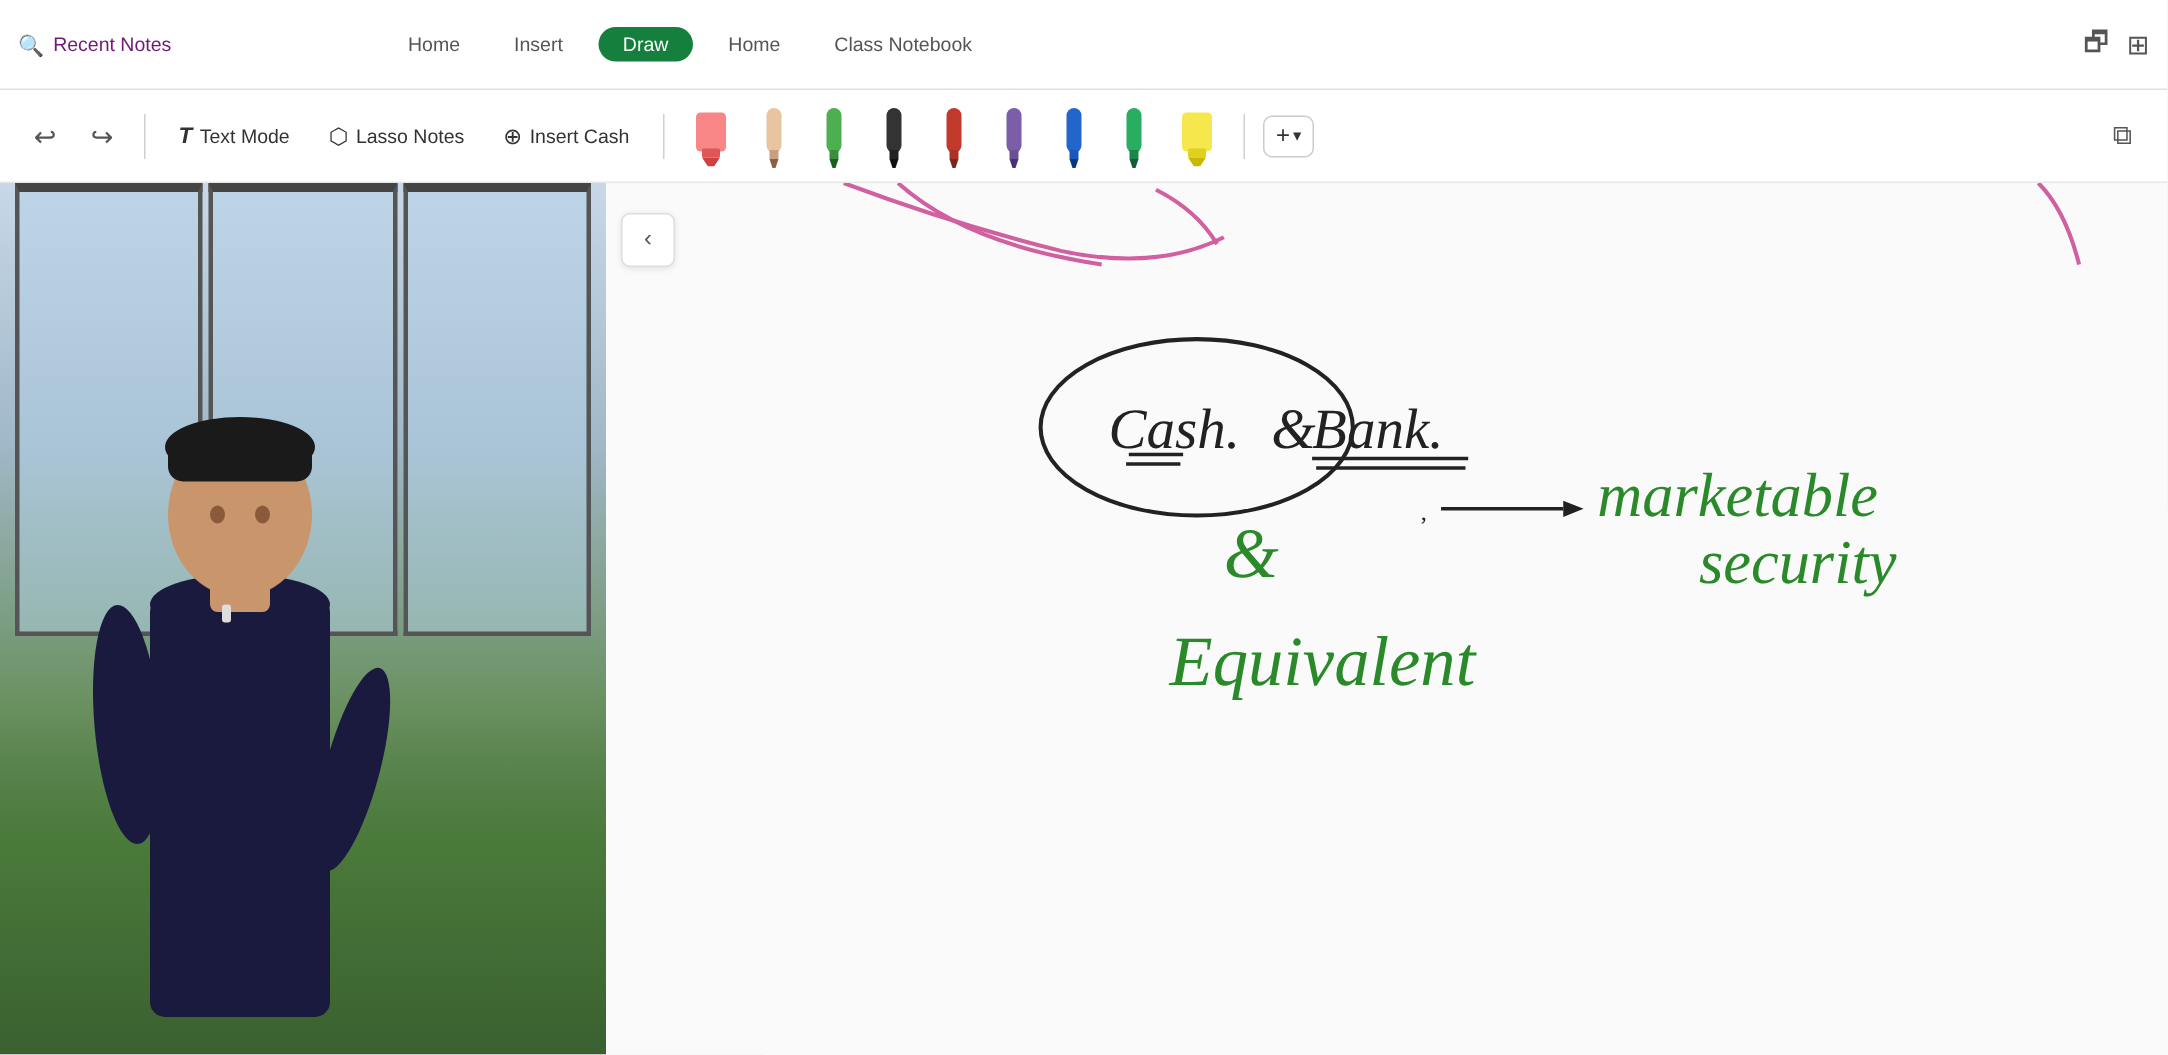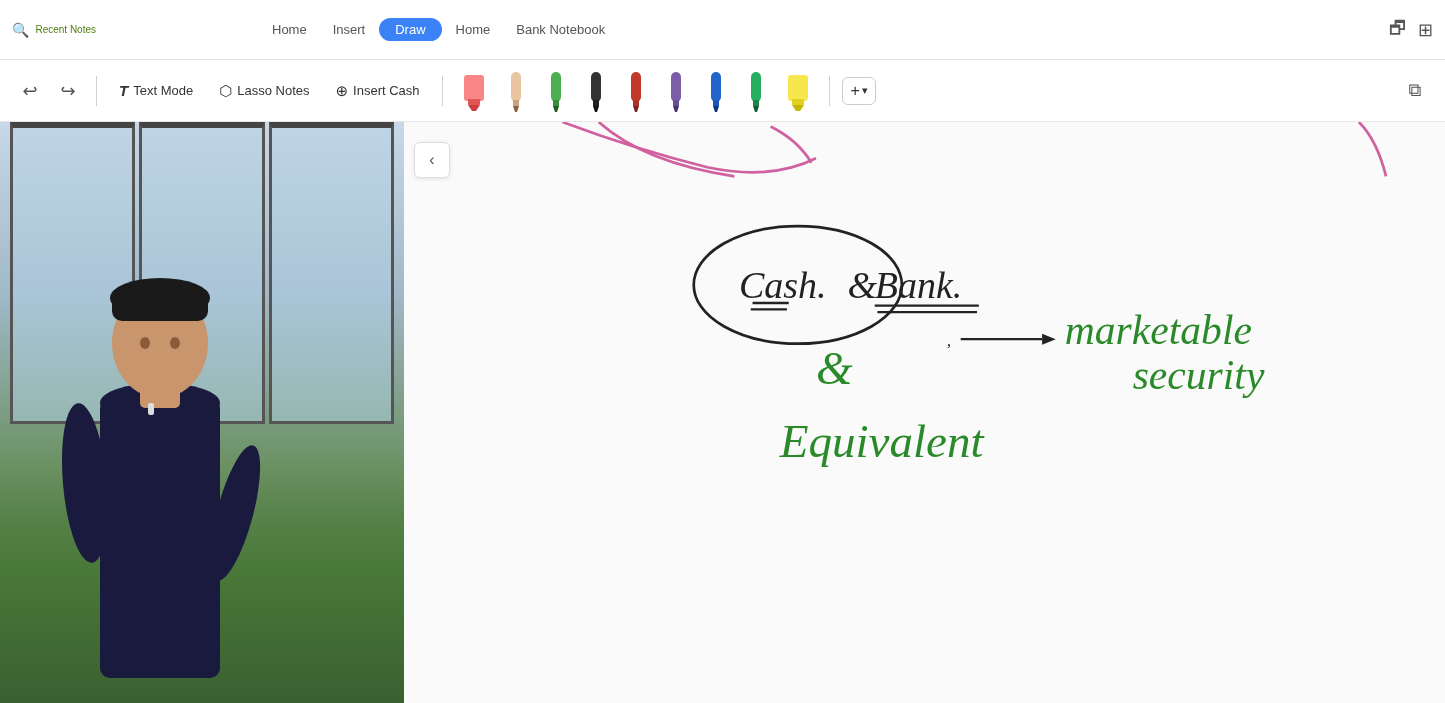--- a/index.html
+++ b/index.html
@@ -44,21 +44,21 @@
     .nav-tab {
       padding: 4px 12px;
       border-radius: 4px;
       font-size: 13px;
       color: #555;
       cursor: pointer;
       white-space: nowrap;
     }
 
     .nav-tab.active {
-      background: #3b82f6;
+      background: #15803d;
       color: #fff;
       border-radius: 20px;
       padding: 4px 16px;
     }
 
     .toolbar-btn {
       display: flex;
       align-items: center;
       gap: 5px;
       padding: 5px 10px;
@@ -145,22 +145,22 @@
       gap: 6px;
       min-width: 160px;
     }
 
     .search-area .search-icon {
       color: #888;
       font-size: 14px;
     }
 
     .search-area span {
-      font-size: 10px;
-      color: #4d7c0f;
+      font-size: 13px;
+      color: #701a75;
     }
 
     
     #main-content {
       display: flex;
       flex: 1;
       overflow: hidden;
     }
 
     
@@ -244,26 +244,26 @@
 </head>
 <body>
 
 <div id="toolbar">
 
   <div class="search-area toolbar-section">
     <span class="search-icon">🔍</span>
     <span>Recent Notes</span>
   </div>
 
-  <div class="toolbar-section" style="margin-left: 80px; gap: 2px; text-align: center;">
+  <div class="toolbar-section" style="margin-left: 80px; gap: 12px; text-align: center;">
     <div class="nav-tab">Home</div>
     <div class="nav-tab">Insert</div>
     <div class="nav-tab active">Draw</div>
     <div class="nav-tab">Home</div>
-    <div class="nav-tab">Bank Notebook</div>
+    <div class="nav-tab">Class Notebook</div>
   </div>
 
   <div style="flex:1;"></div>
 
   <div class="toolbar-section">
     <span style="font-size:18px; color:#555; cursor:pointer;">🗗</span>
     <span style="font-size:18px; color:#555; cursor:pointer; margin-left:8px;">⊞</span>
   </div>
 </div>
 

